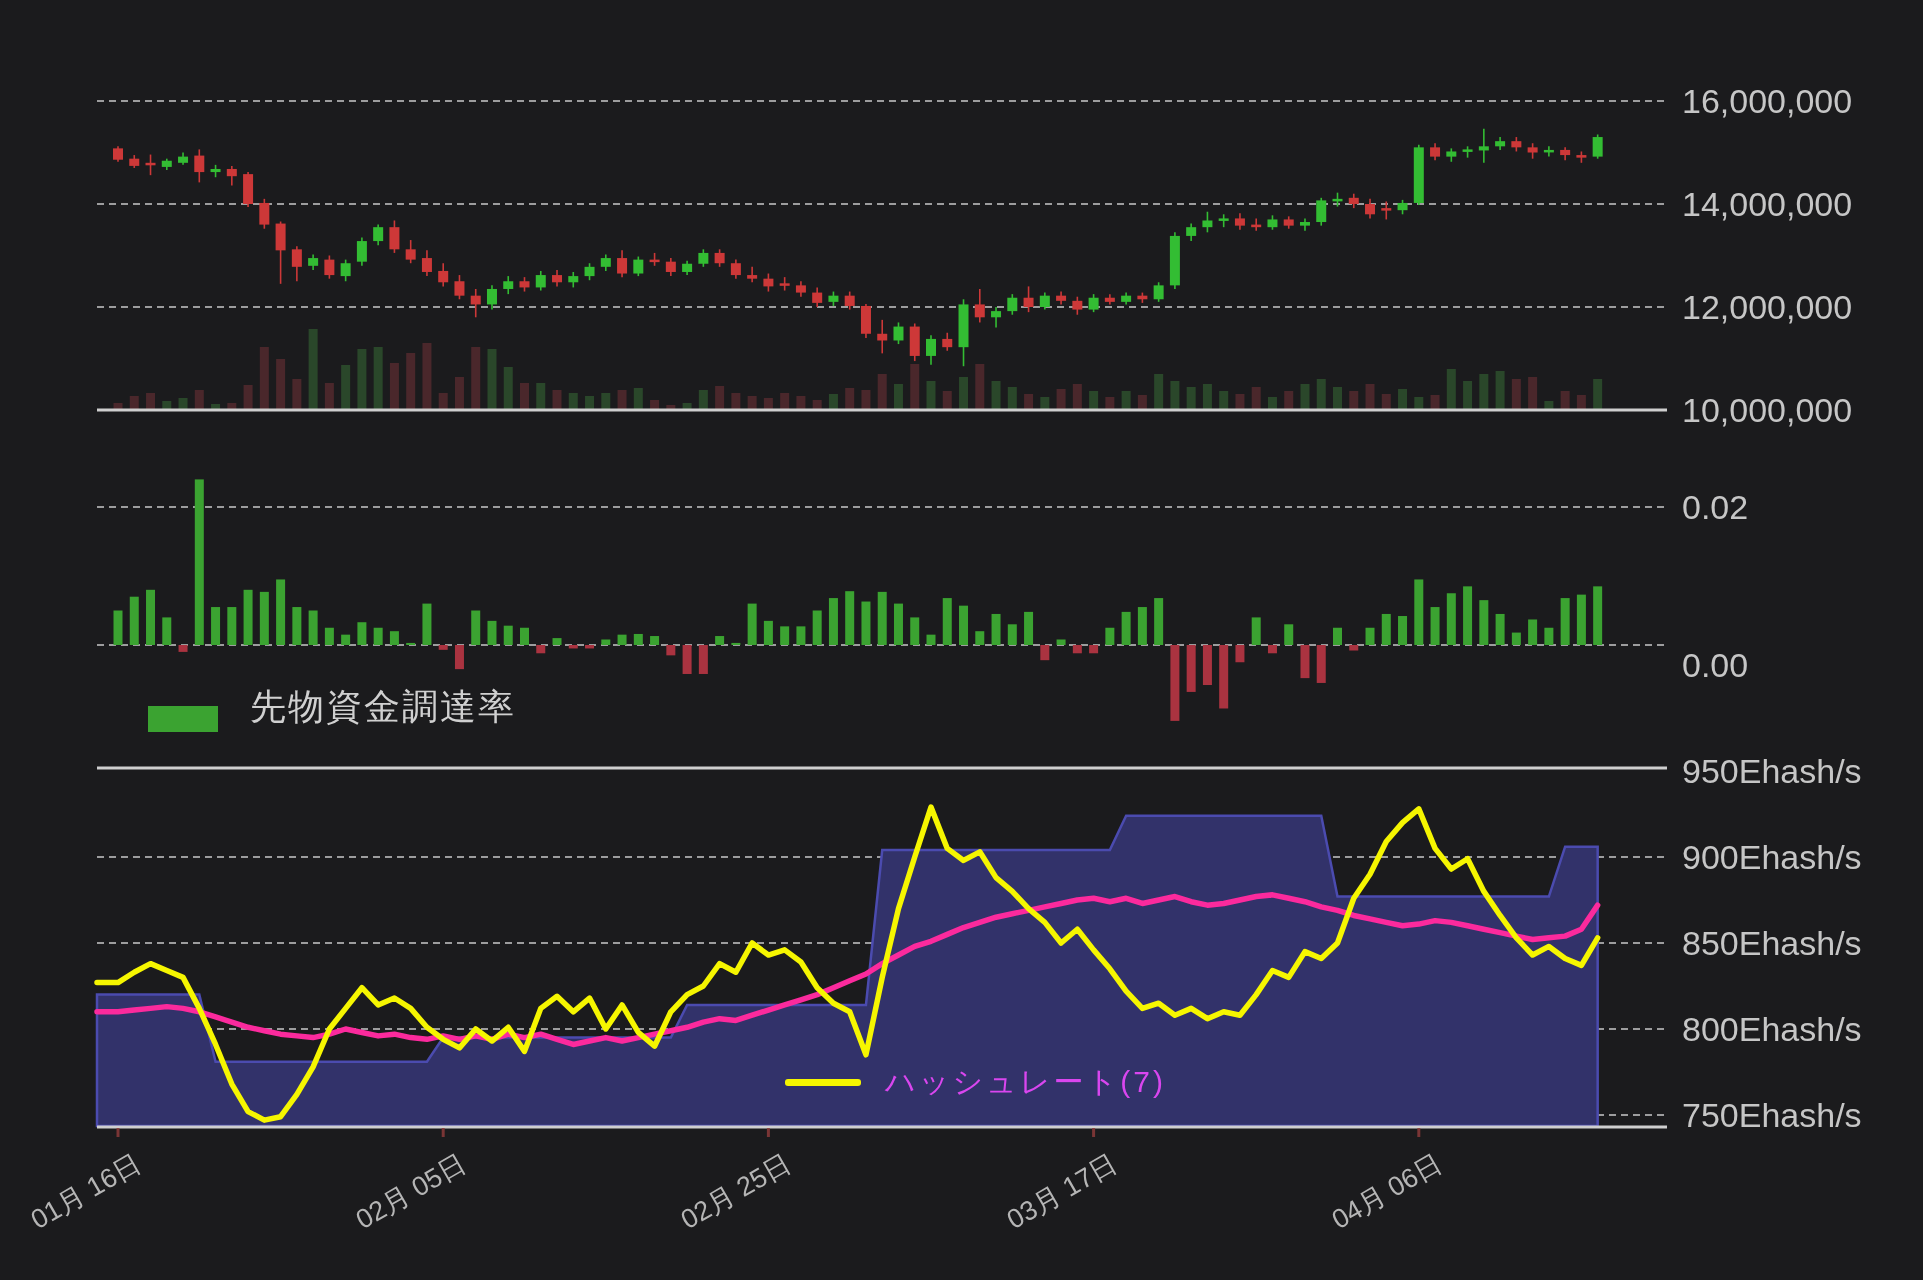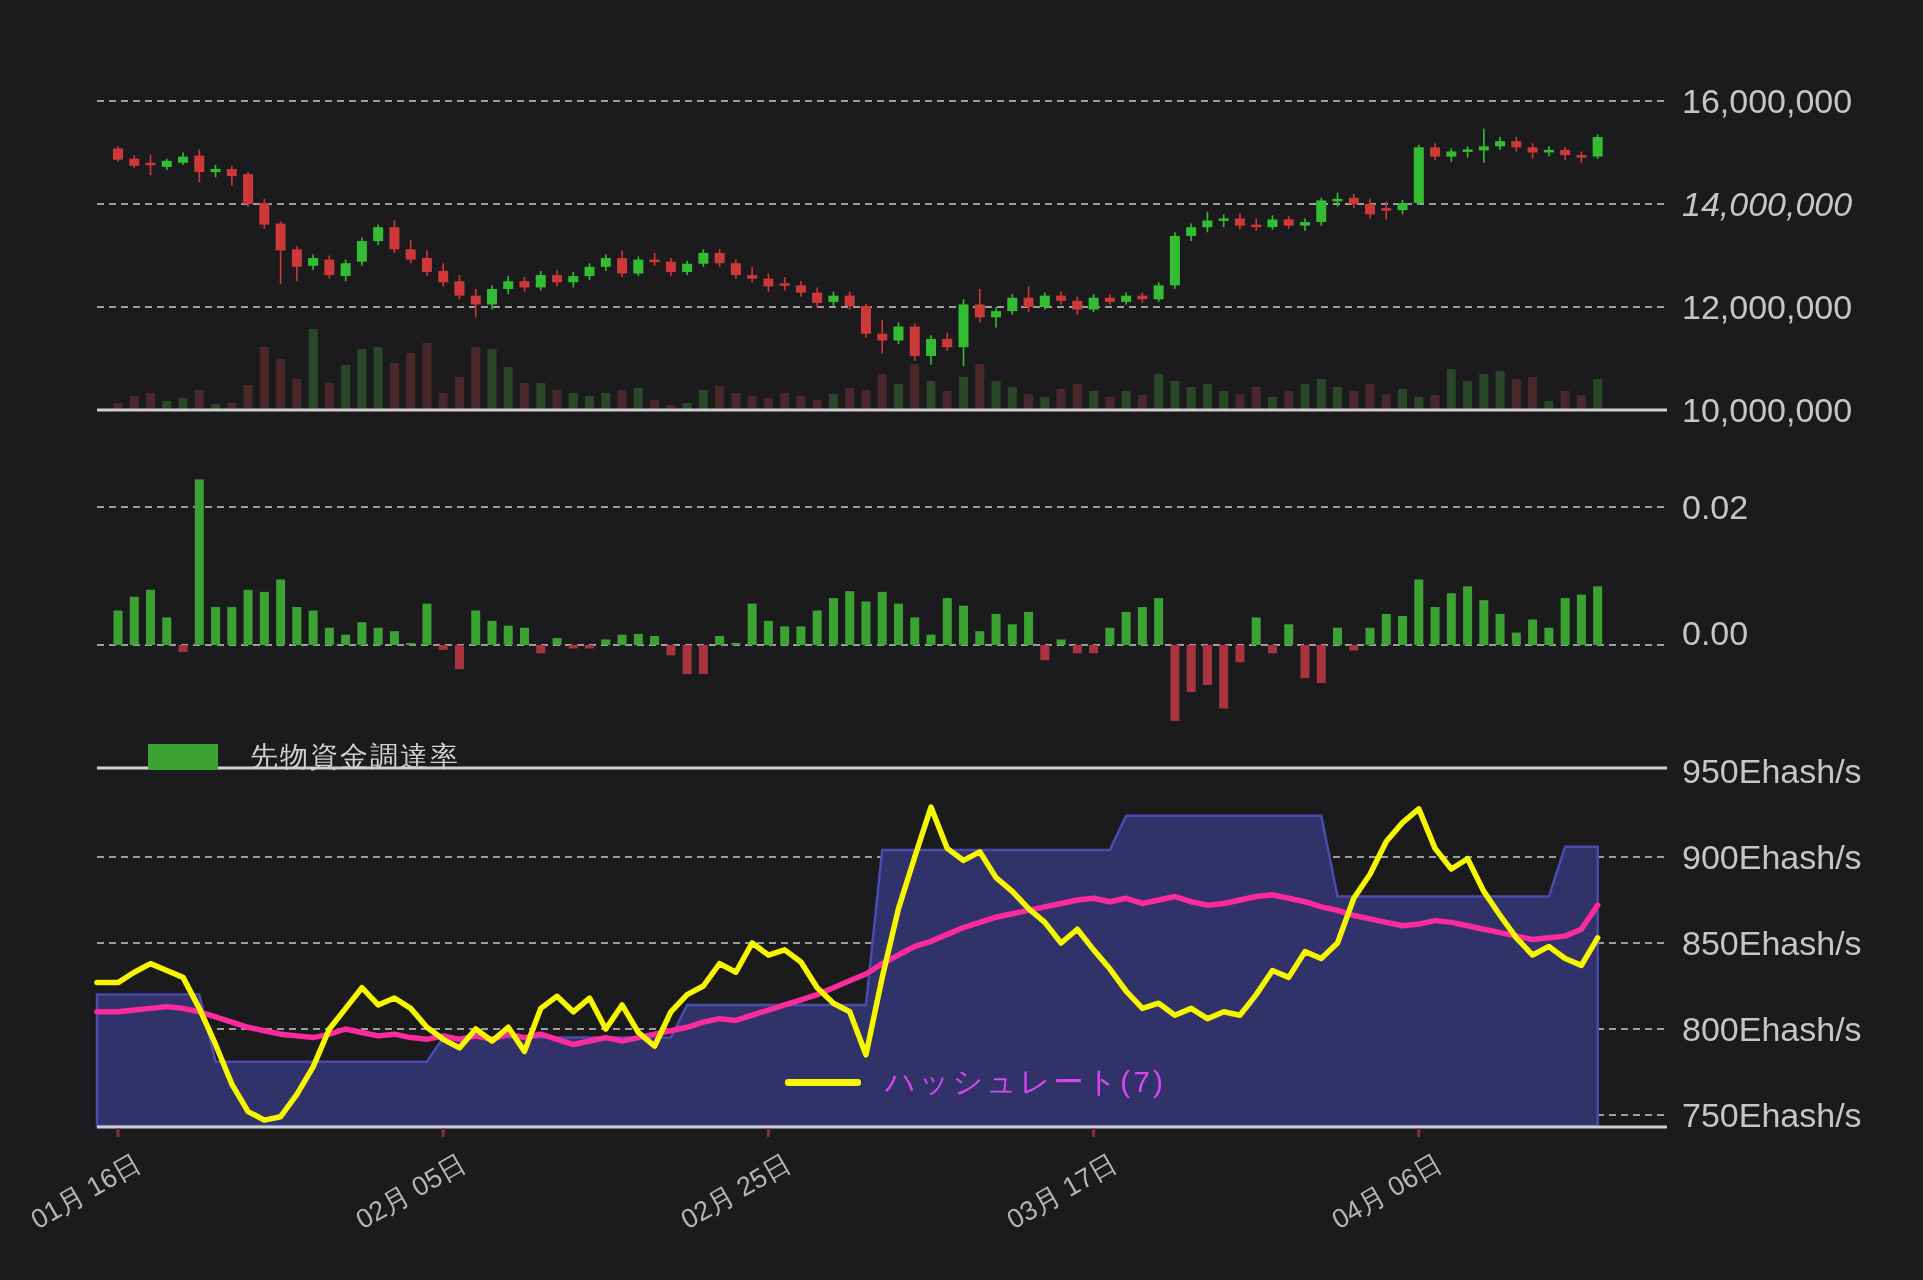--- a/index.html
+++ b/index.html
@@ -4,21 +4,21 @@
 <style>
   html,body{margin:0;padding:0;background:#1b1b1d;}
   .stage{position:relative;width:1923px;height:1280px;background:#1b1b1d;overflow:hidden;
          font-family:"Liberation Sans","DejaVu Sans",sans-serif;}
   svg.chart{position:absolute;left:0;top:0;}
   .ylab{position:absolute;left:1682px;color:#c6c6c6;font-size:34px;line-height:34px;white-space:nowrap;}
   .xlab{position:absolute;color:#b5b5b5;font-size:27px;line-height:27px;white-space:nowrap;
         transform:translate(-100%,0) rotate(-30deg);transform-origin:100% 0;}
   .legend{position:absolute;display:flex;align-items:center;color:#d0d0d0;}
   .legend .sw{display:inline-block;}
-  .lg-funding{left:148px;top:738px;font-size:28px;}
+  .lg-funding{left:148px;top:683px;font-size:36px;align-items:flex-end;}
   .lg-funding .sw{width:70px;height:26px;margin-right:32px;}
   .lg-funding .tx{letter-spacing:2px;}
   .lg-diff{left:148px;top:798px;font-size:28px;}
   .lg-diff .sw{width:70px;height:4px;margin-right:32px;}
   .lg-diff .tx{letter-spacing:6px;}
   .lg-h7{left:785px;top:1062px;font-size:30px;}
   .lg-h25{left:1245px;top:1062px;font-size:30px;}
   .lg-h7 .sw,.lg-h25 .sw{width:76px;height:7px;border-radius:3px;margin-right:24px;}
   .lg-h7 .tx,.lg-h25 .tx{letter-spacing:3px;color:#d946ef;}
 </style>
@@ -424,25 +424,25 @@
 
 
   <div class="legend lg-h7">
     <span class="sw" style="background: rgb(246, 246, 0);"></span>
     <span class="tx">ハッシュレート(7)</span>
   </div>
 
 
   <div id="ylabs">
       <div class="ylab" style="top: 84px;">16,000,000</div>
-      <div class="ylab" style="top: 187px; font-style: italic;">14,000,000</div>
+      <div class="ylab" style="top: 187px;">14,000,000</div>
       <div class="ylab" style="top: 290px;">12,000,000</div>
       <div class="ylab" style="top: 393px;">10,000,000</div>
       <div class="ylab" style="top: 490px;">0.02</div>
-      <div class="ylab" style="top: 616px; text-align: center;">0.00</div>
+      <div class="ylab" style="top: 648px; text-align: center;">0.00</div>
       <div class="ylab" style="top: 754px;">950Ehash/s</div>
       <div class="ylab" style="top: 840px;">900Ehash/s</div>
       <div class="ylab" style="top: 926px;">850Ehash/s</div>
       <div class="ylab" style="top: 1012px;">800Ehash/s</div>
       <div class="ylab" style="top: 1098px;">750Ehash/s</div>
     </div>
   <div id="xlabs">
       <div class="xlab" style="left: 132px; top: 1150px;">01月 16日</div>
       <div class="xlab" style="left: 457.2px; top: 1150px;">02月 05日</div>
       <div class="xlab" style="left: 782.4px; top: 1150px;">02月 25日</div>

